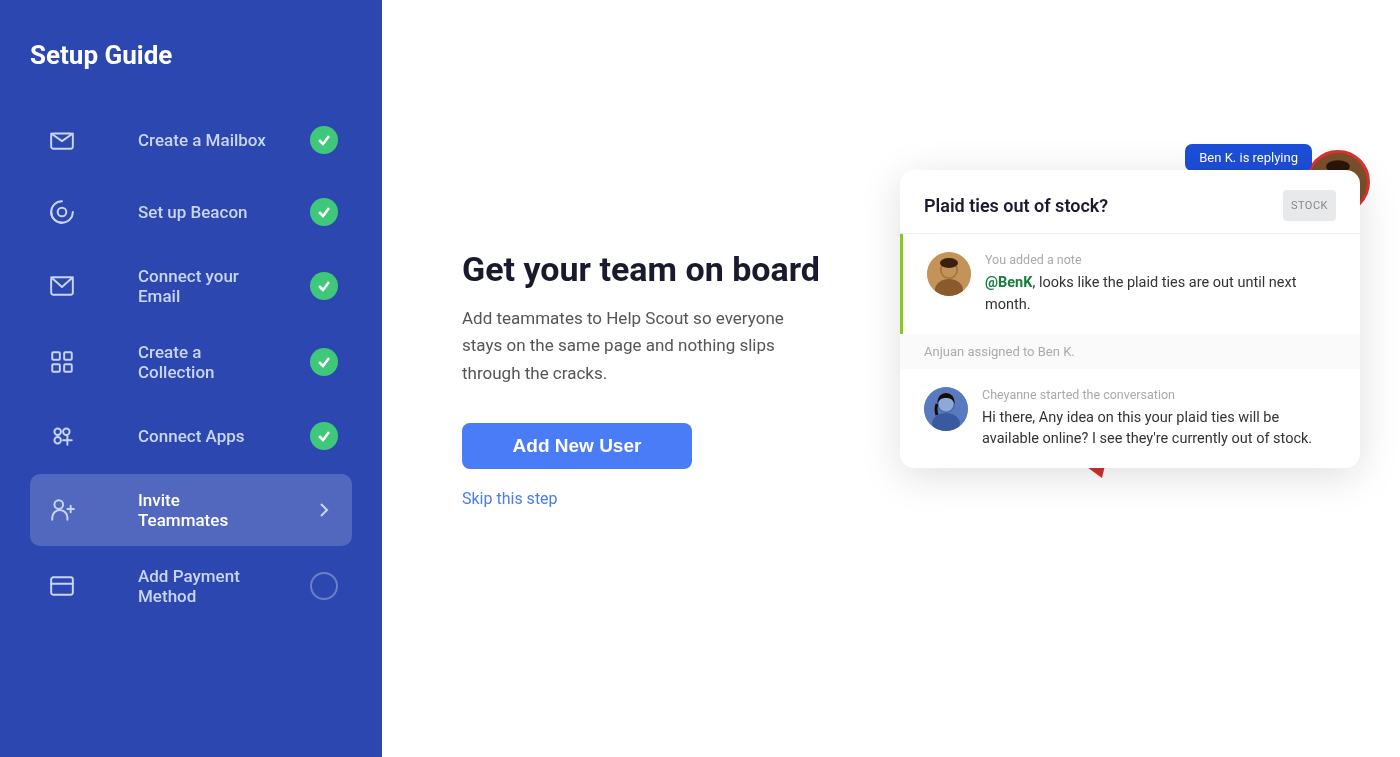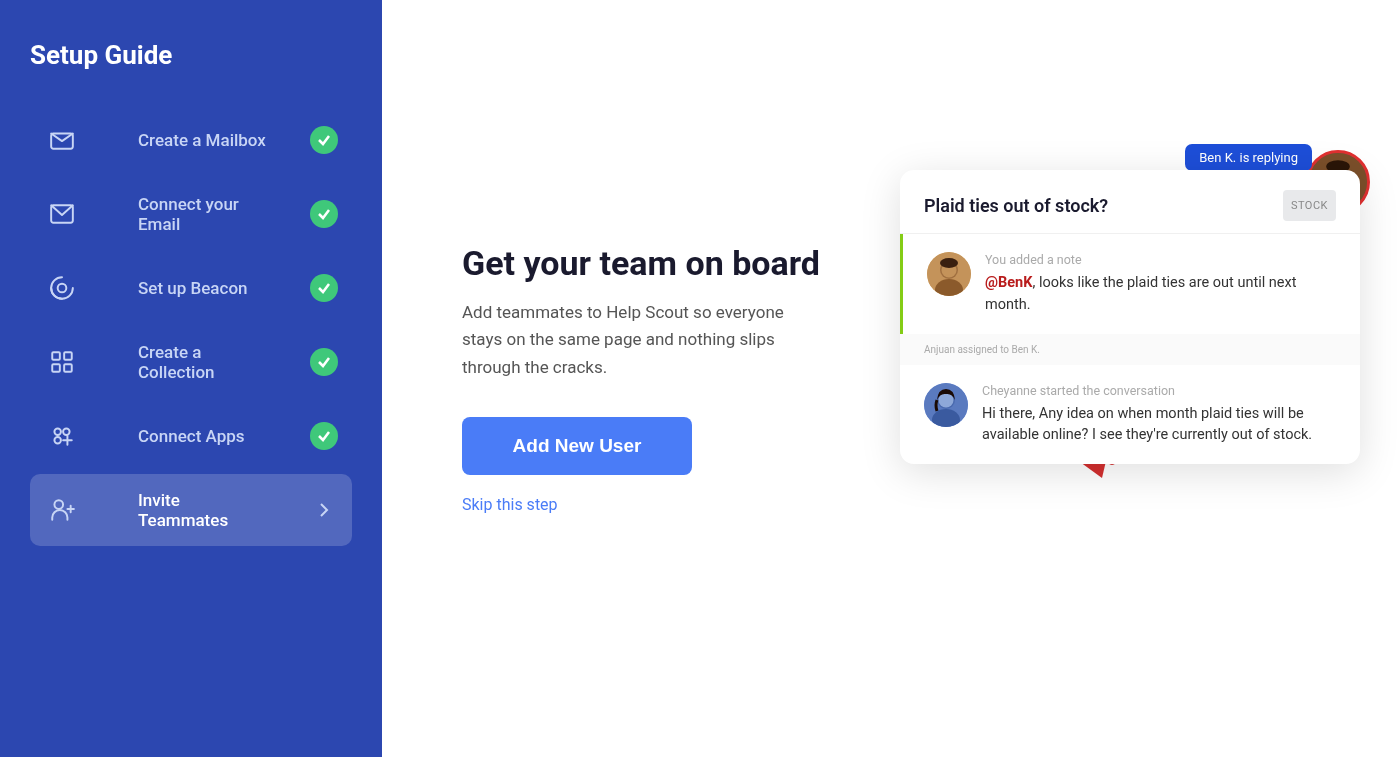--- a/index.html
+++ b/index.html
@@ -129,21 +129,21 @@
       color: #555;
       line-height: 1.6;
       margin-bottom: 36px;
       max-width: 340px;
     }
     .add-user-btn {
       background: #4a7cf7;
       color: #fff;
       border: none;
       border-radius: 8px;
-      padding: 18px 40px;
+      padding: 12px 40px;
       font-size: 19px;
       font-weight: 600;
       cursor: pointer;
       margin-bottom: 20px;
       width: 230px;
       text-align: center;
     }
     .skip-link {
       color: #4a7cf7;
       font-size: 16px;
@@ -207,25 +207,25 @@
       font-size: 12.5px;
       color: #aaa;
       margin-bottom: 5px;
     }
     .conv-note-text {
       font-size: 14.5px;
       color: #333;
       line-height: 1.5;
     }
     .conv-note-text strong {
-      color: #b91c1c;
+      color: #15803d;
     }
     .conv-divider {
       padding: 10px 24px;
-      font-size: 10px;
+      font-size: 13px;
       color: #aaa;
       background: #fafafa;
     }
     .conv-message2 {
       display: flex;
       padding: 18px 24px;
     }
     .conv-avatar2 {
       width: 44px;
       height: 44px;
@@ -316,41 +316,41 @@
     <div class="check-badge">
       <svg viewBox="0 0 14 14">
           <polyline points="2,7 6,11 12,3"></polyline>
         </svg>
     </div>
   </div>
 
   <div class="sidebar-item">
     <div class="sidebar-item-icon">
       <svg viewBox="0 0 24 24">
-          <rect x="2" y="4" width="20" height="16" rx="2"></rect>
-          <polyline points="2,4 12,13 22,4"></polyline>
-        </svg>
-    </div>
-    <span class="sidebar-item-label">Connect your Email</span>
+          <circle cx="12" cy="12" r="4"></circle>
+          <path d="M2 12a10 10 0 0020 0"></path>
+          <path d="M12 2a10 10 0 000 20"></path>
+        </svg>
+    </div>
+    <span class="sidebar-item-label">Set up Beacon</span>
     <div class="check-badge">
       <svg viewBox="0 0 14 14">
           <polyline points="2,7 6,11 12,3"></polyline>
         </svg>
     </div>
   </div>
 
   <div class="sidebar-item">
     <div class="sidebar-item-icon">
       <svg viewBox="0 0 24 24">
-          <circle cx="12" cy="12" r="4"></circle>
-          <path d="M2 12a10 10 0 0020 0"></path>
-          <path d="M12 2a10 10 0 000 20"></path>
-        </svg>
-    </div>
-    <span class="sidebar-item-label">Set up Beacon</span>
+          <rect x="2" y="4" width="20" height="16" rx="2"></rect>
+          <polyline points="2,4 12,13 22,4"></polyline>
+        </svg>
+    </div>
+    <span class="sidebar-item-label">Connect your Email</span>
     <div class="check-badge">
       <svg viewBox="0 0 14 14">
           <polyline points="2,7 6,11 12,3"></polyline>
         </svg>
     </div>
   </div>
 
   <div class="sidebar-item">
     <div class="sidebar-item-icon">
       <svg viewBox="0 0 24 24">
@@ -396,20 +396,30 @@
         </svg>
     </div>
     <span class="sidebar-item-label">Invite Teammates</span>
     <div class="arrow-badge">
       <svg viewBox="0 0 18 18">
           <polyline points="6,3 12,9 6,15"></polyline>
         </svg>
     </div>
   </div>
 
+  <div class="sidebar-item">
+    <div class="sidebar-item-icon">
+      <svg viewBox="0 0 24 24">
+          <rect x="2" y="4" width="20" height="16" rx="2"></rect>
+          <line x1="2" y1="10" x2="22" y2="10"></line>
+        </svg>
+    </div>
+    <span class="sidebar-item-label">Add Payment Method</span>
+    <div class="circle-badge"></div>
+  </div>
 </aside>
 
 <div class="main-content">
   <h1 class="main-heading">Get your team on board</h1>
   <p class="main-description">Add teammates to Help Scout so everyone stays on the same page and nothing slips through the cracks.</p>
   <button class="add-user-btn">Add New User</button>
   <a class="skip-link">Skip this step</a>
 
   <svg style="position:absolute;left:650px;top:340px;width:200px;height:150px;" viewBox="0 0 200 150">
     <g stroke="#d32f2f" stroke-width="10" stroke-linecap="round" fill="none">
@@ -491,19 +501,19 @@
               <circle cx="22" cy="17" r="9" fill="#4a6aaf"></circle>
               <ellipse cx="22" cy="37" rx="14" ry="11" fill="#3a5a9f"></ellipse>
               <circle cx="22" cy="17" r="7.5" fill="#8ea8d8"></circle>
 
               <path d="M13,17 Q14,6 22,6 Q30,6 31,17 Q28,10 22,11 Q16,10 13,17z" fill="#1a0a05"></path>
               <path d="M13,17 Q11,22 13,28" stroke="#1a0a05" stroke-width="3" fill="none"></path>
             </svg>
           </div>
           <div class="conv-text-area">
             <div class="conv-meta">Cheyanne started the conversation</div>
-            <div class="conv-note-text">Hi there, Any idea on when month plaid ties will be available online? I see they're currently out of stock.</div>
+            <div class="conv-note-text">Hi there, Any idea on this your plaid ties will be available online? I see they're currently out of stock.</div>
           </div>
         </div>
       </div>
     </div>
   </div>
 </div>
 
 </body></html>

